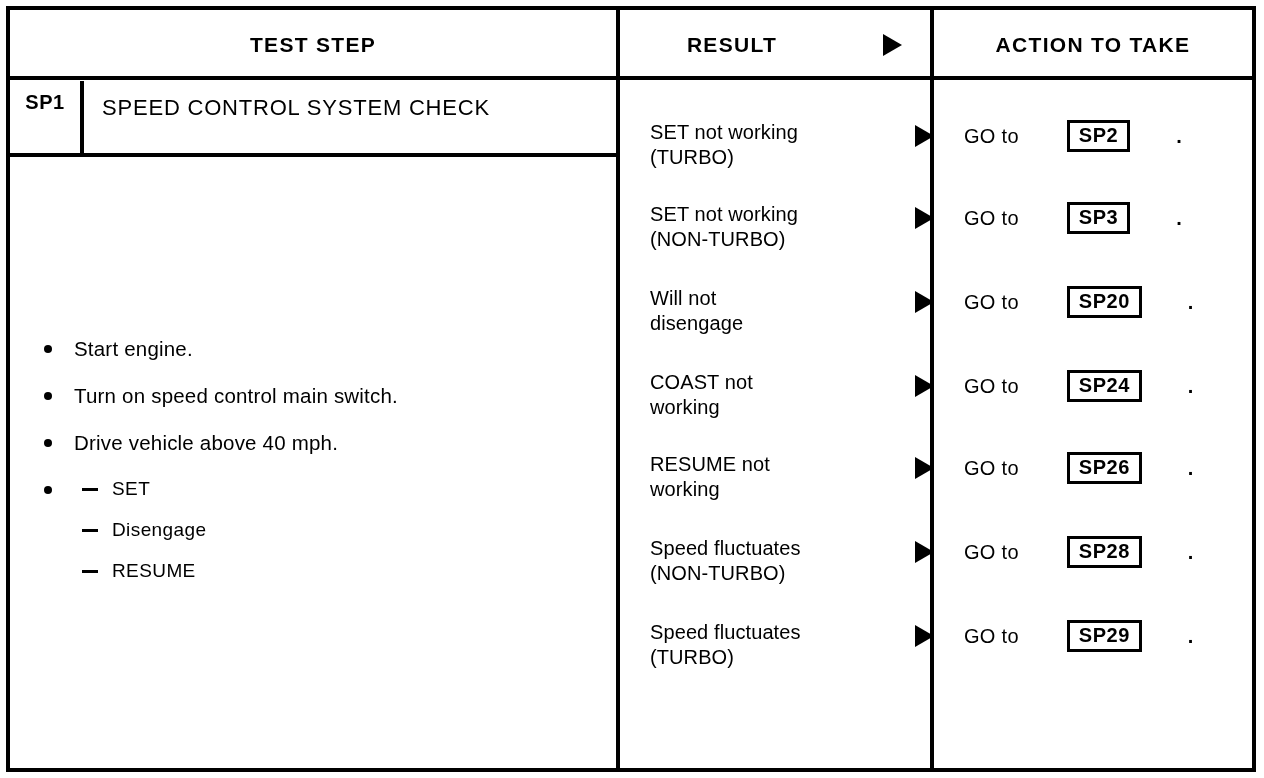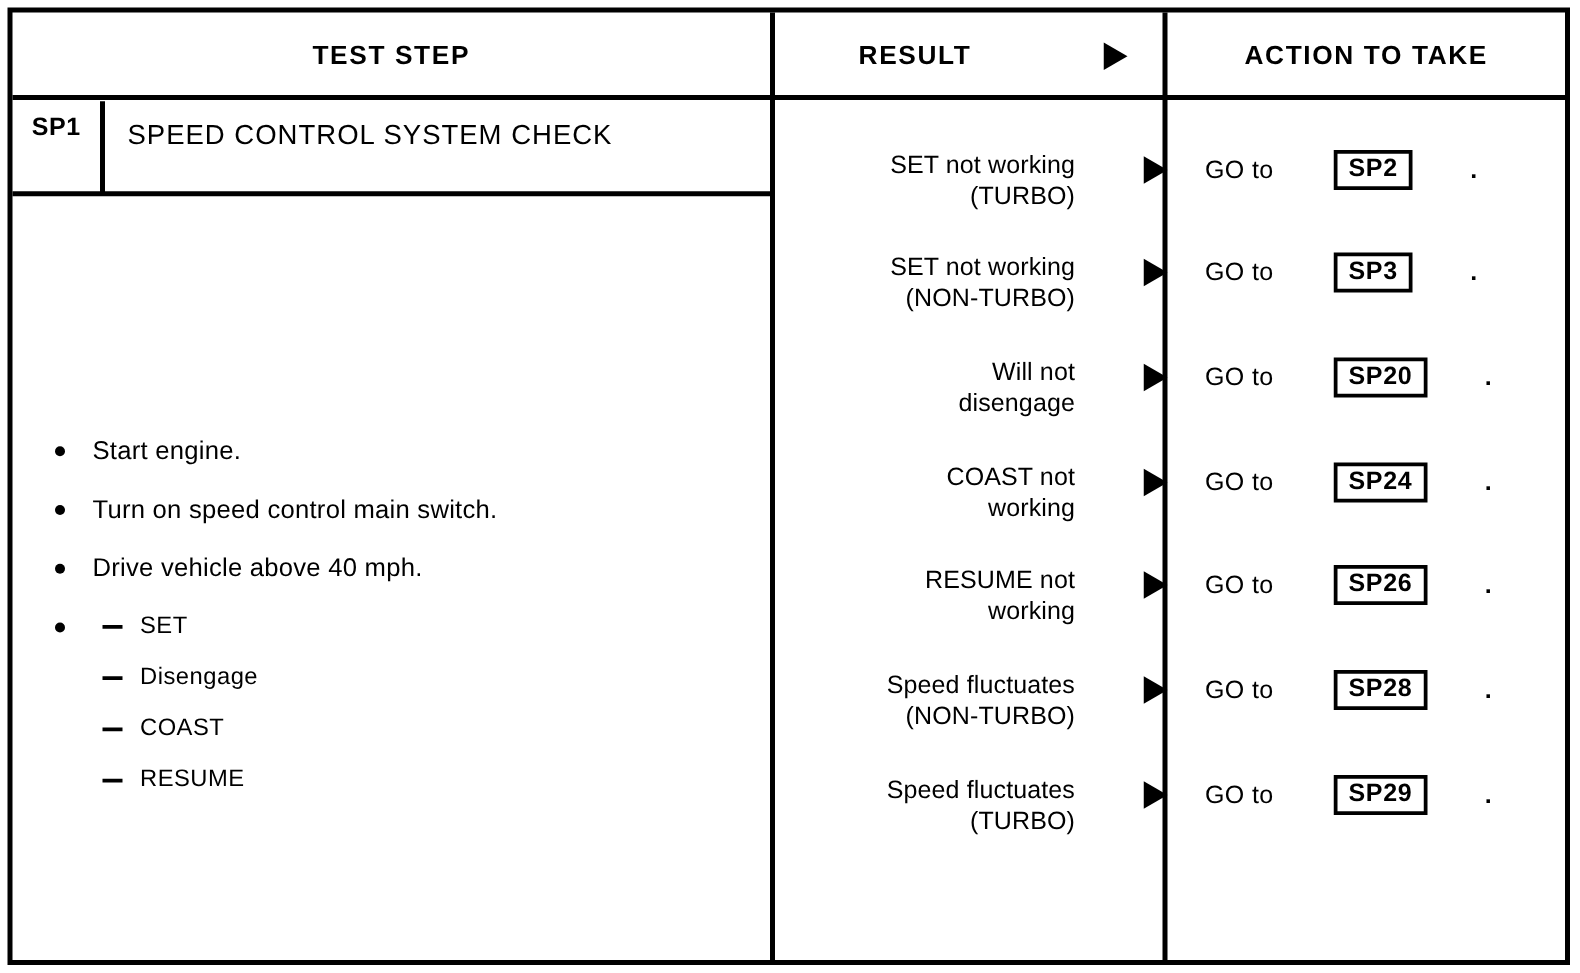--- a/index.html
+++ b/index.html
@@ -162,21 +162,21 @@
     box-sizing: border-box;
   }
   .step-title span {
     font-size: 22px;
     letter-spacing: 0.8px;
   }
 
   .step-body {
     position: absolute;
     left: 0;
-    top: 78px;
+    top: 66px;
     width: 606px;
     height: 614px;
     padding: 0;
   }
 
   ul.bullets {
     list-style: none;
     margin: 0;
     padding: 0;
     position: absolute;
@@ -247,21 +247,20 @@
     width: 310px;
   }
   .result-text {
     position: absolute;
     left: 30px;
     top: 0;
     width: 210px;
     font-size: 20px;
     line-height: 25px;
     letter-spacing: 0.1px;
-    text-align: right;
   }
   .result-arrow {
     position: absolute;
     right: -4px;
     top: 5px;
   }
 
   .action-item {
     position: absolute;
     left: 0;
@@ -351,24 +350,20 @@
                 <li>
                   <span class="dash"></span>
                   <span>SET</span>
                 </li>
                 <li>
                   <span class="dash"></span>
                   <span>Disengage</span>
                 </li>
                 <li>
                   <span class="dash"></span>
-                  <span>COAST</span>
-                </li>
-                <li>
-                  <span class="dash"></span>
                   <span>RESUME</span>
                 </li>
               </ul>
             </li>
           </ul>
         </div>
       </div>
 
       <div class="result-col">
         <div class="result-item" style="top:40px">

